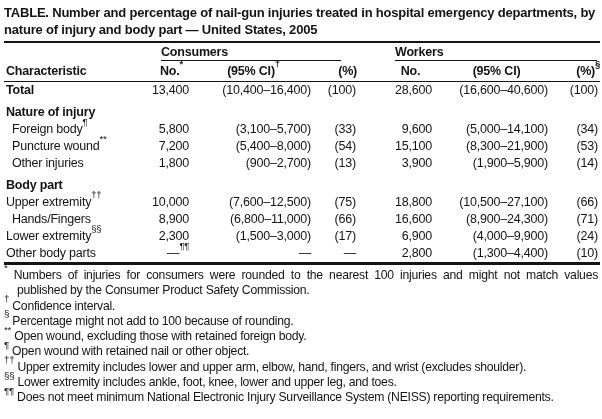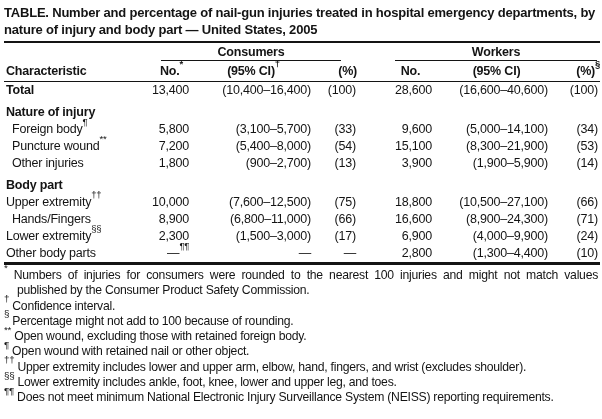--- a/index.html
+++ b/index.html
@@ -36,21 +36,21 @@
   col.c-cci  { width: 117px; }
   col.c-cpct { width: 45px; }
   col.c-gap  { width: 26px; }
   col.c-wno  { width: 55px; }
   col.c-wci  { width: 117px; }
   col.c-wpct { width: 45px; }
 
   th, td { padding: 1px 0 2px 0; line-height: 14px; vertical-align: bottom; }
 
   tr.group-row th { font-weight: bold; padding: 2px 0 0 0; }
-  .spanner { border-bottom: 1.5px solid #141414; padding-bottom: 1px; text-align: center; }
+  .spanner { border-bottom: 1.5px solid #141414; padding-bottom: 1px; text-align: left; }
   .spanner.consumers { margin: 0 16px 0 13px; }
   .spanner.workers   { margin: 0 3px 0 12px; }
 
   tr.head-row th {
     font-weight: bold;
     border-bottom: 1.5px solid #141414;
     padding: 3px 0 3px 0;
   }
   tr.head-row th.char { text-align: left; padding-left: 2px; margin-left: 36px; }
   tr.head-row th.ctr  { text-align: center; }

